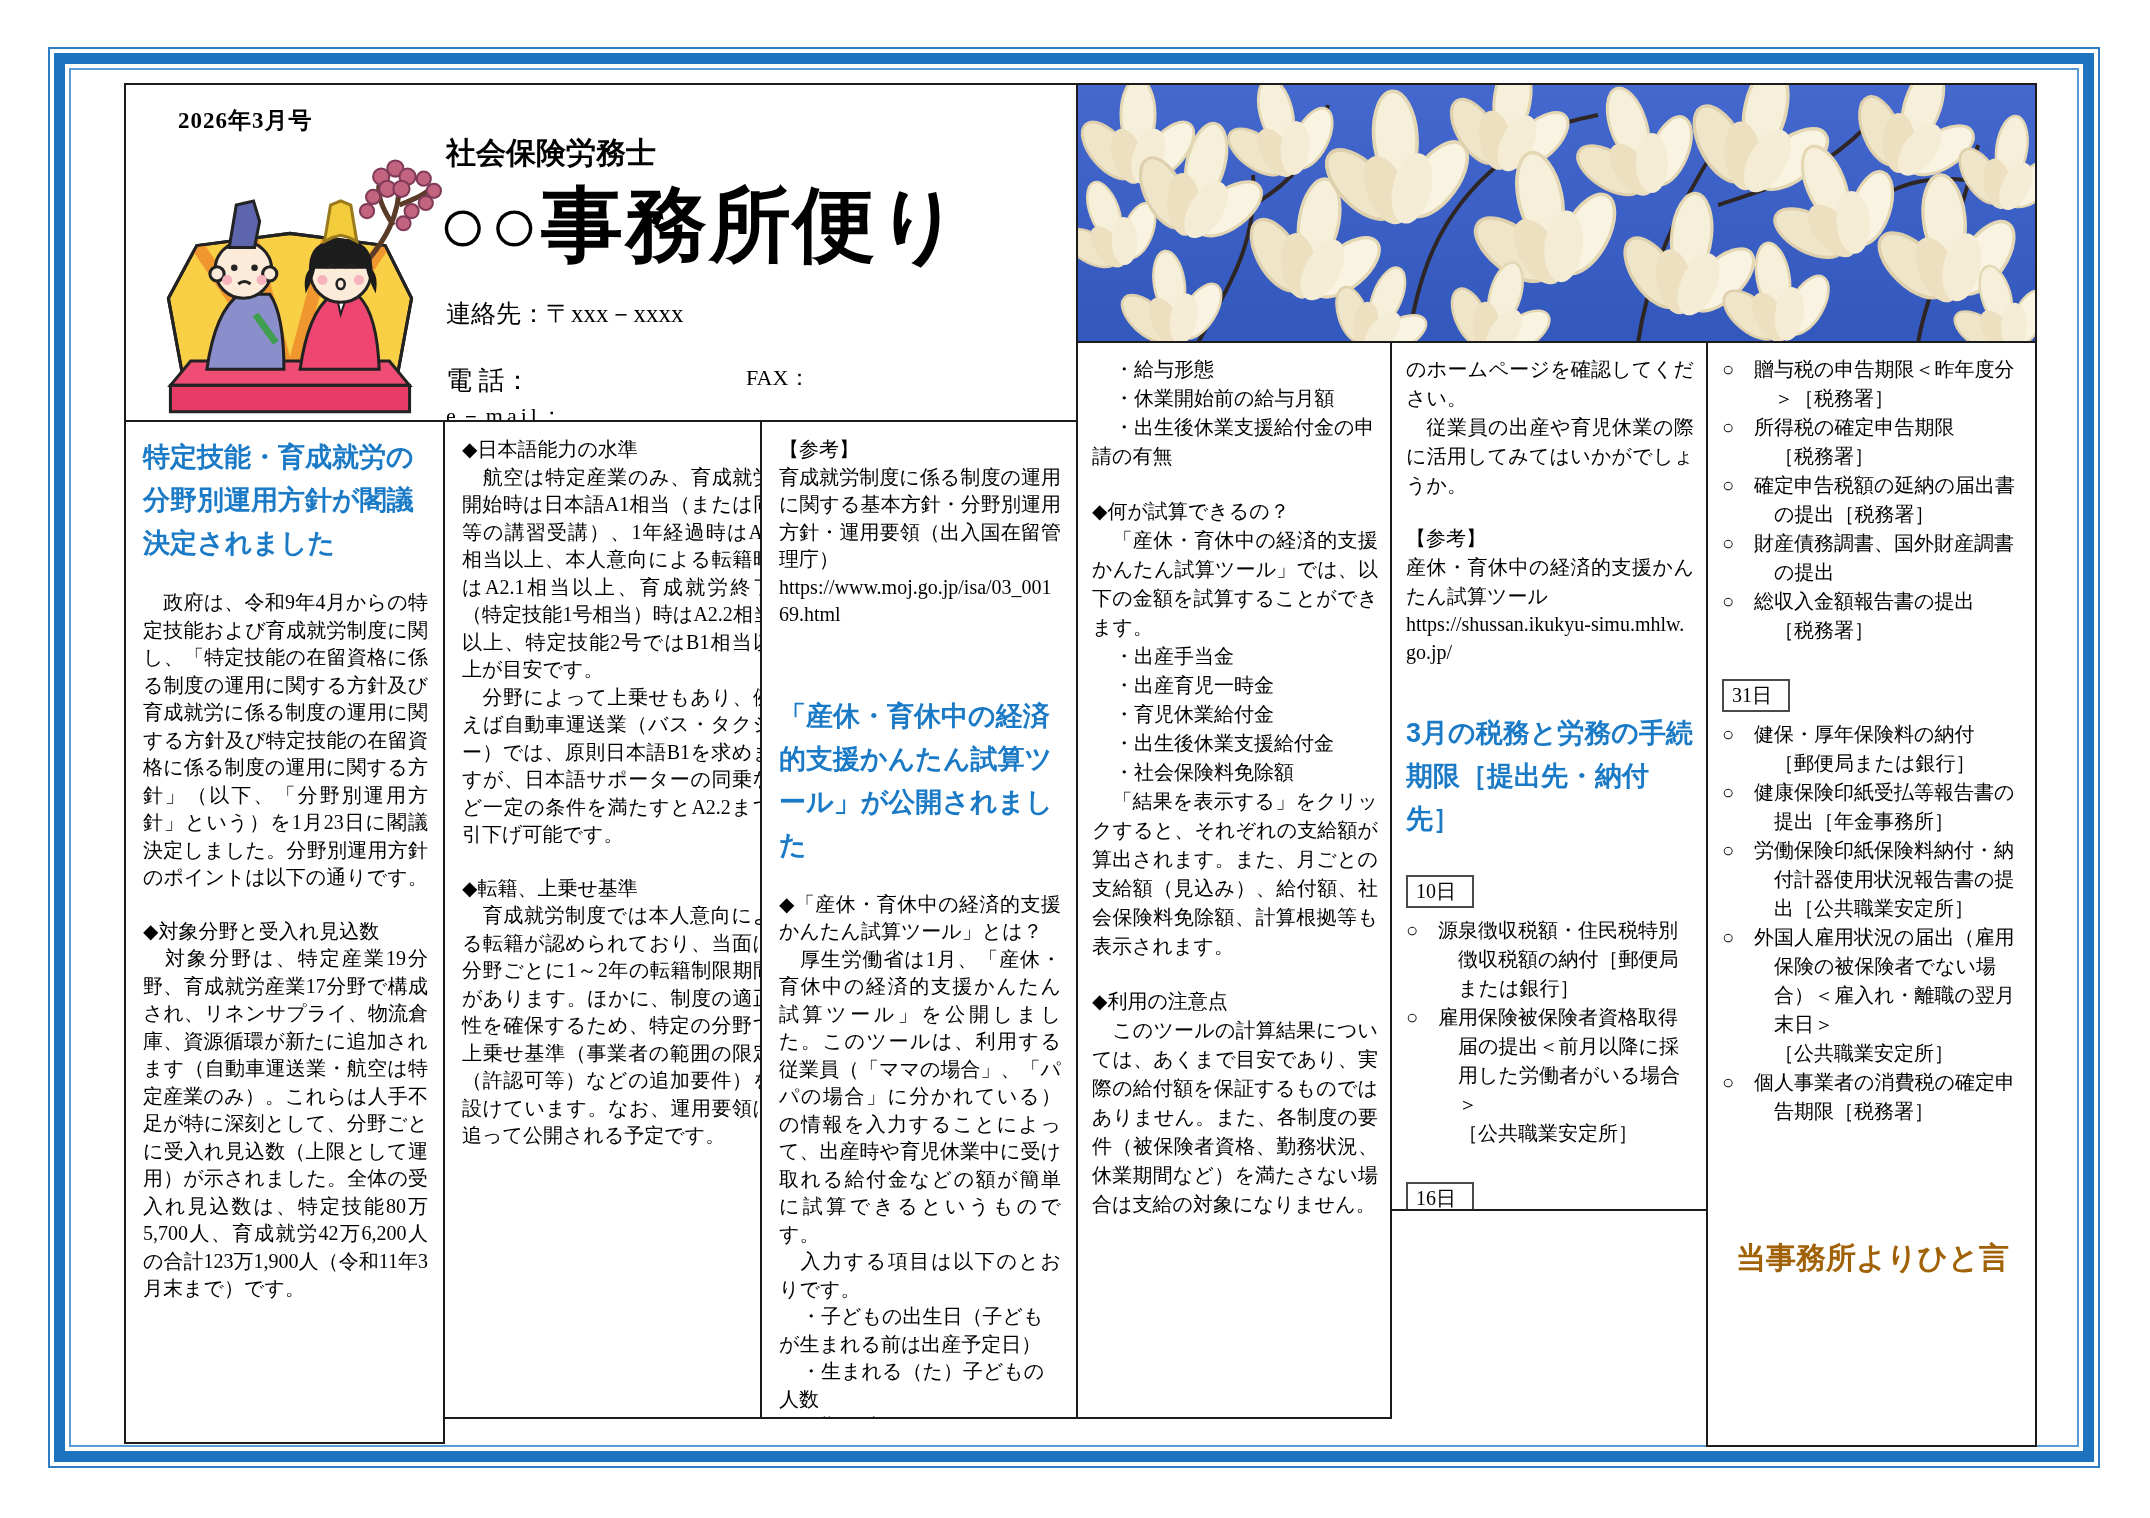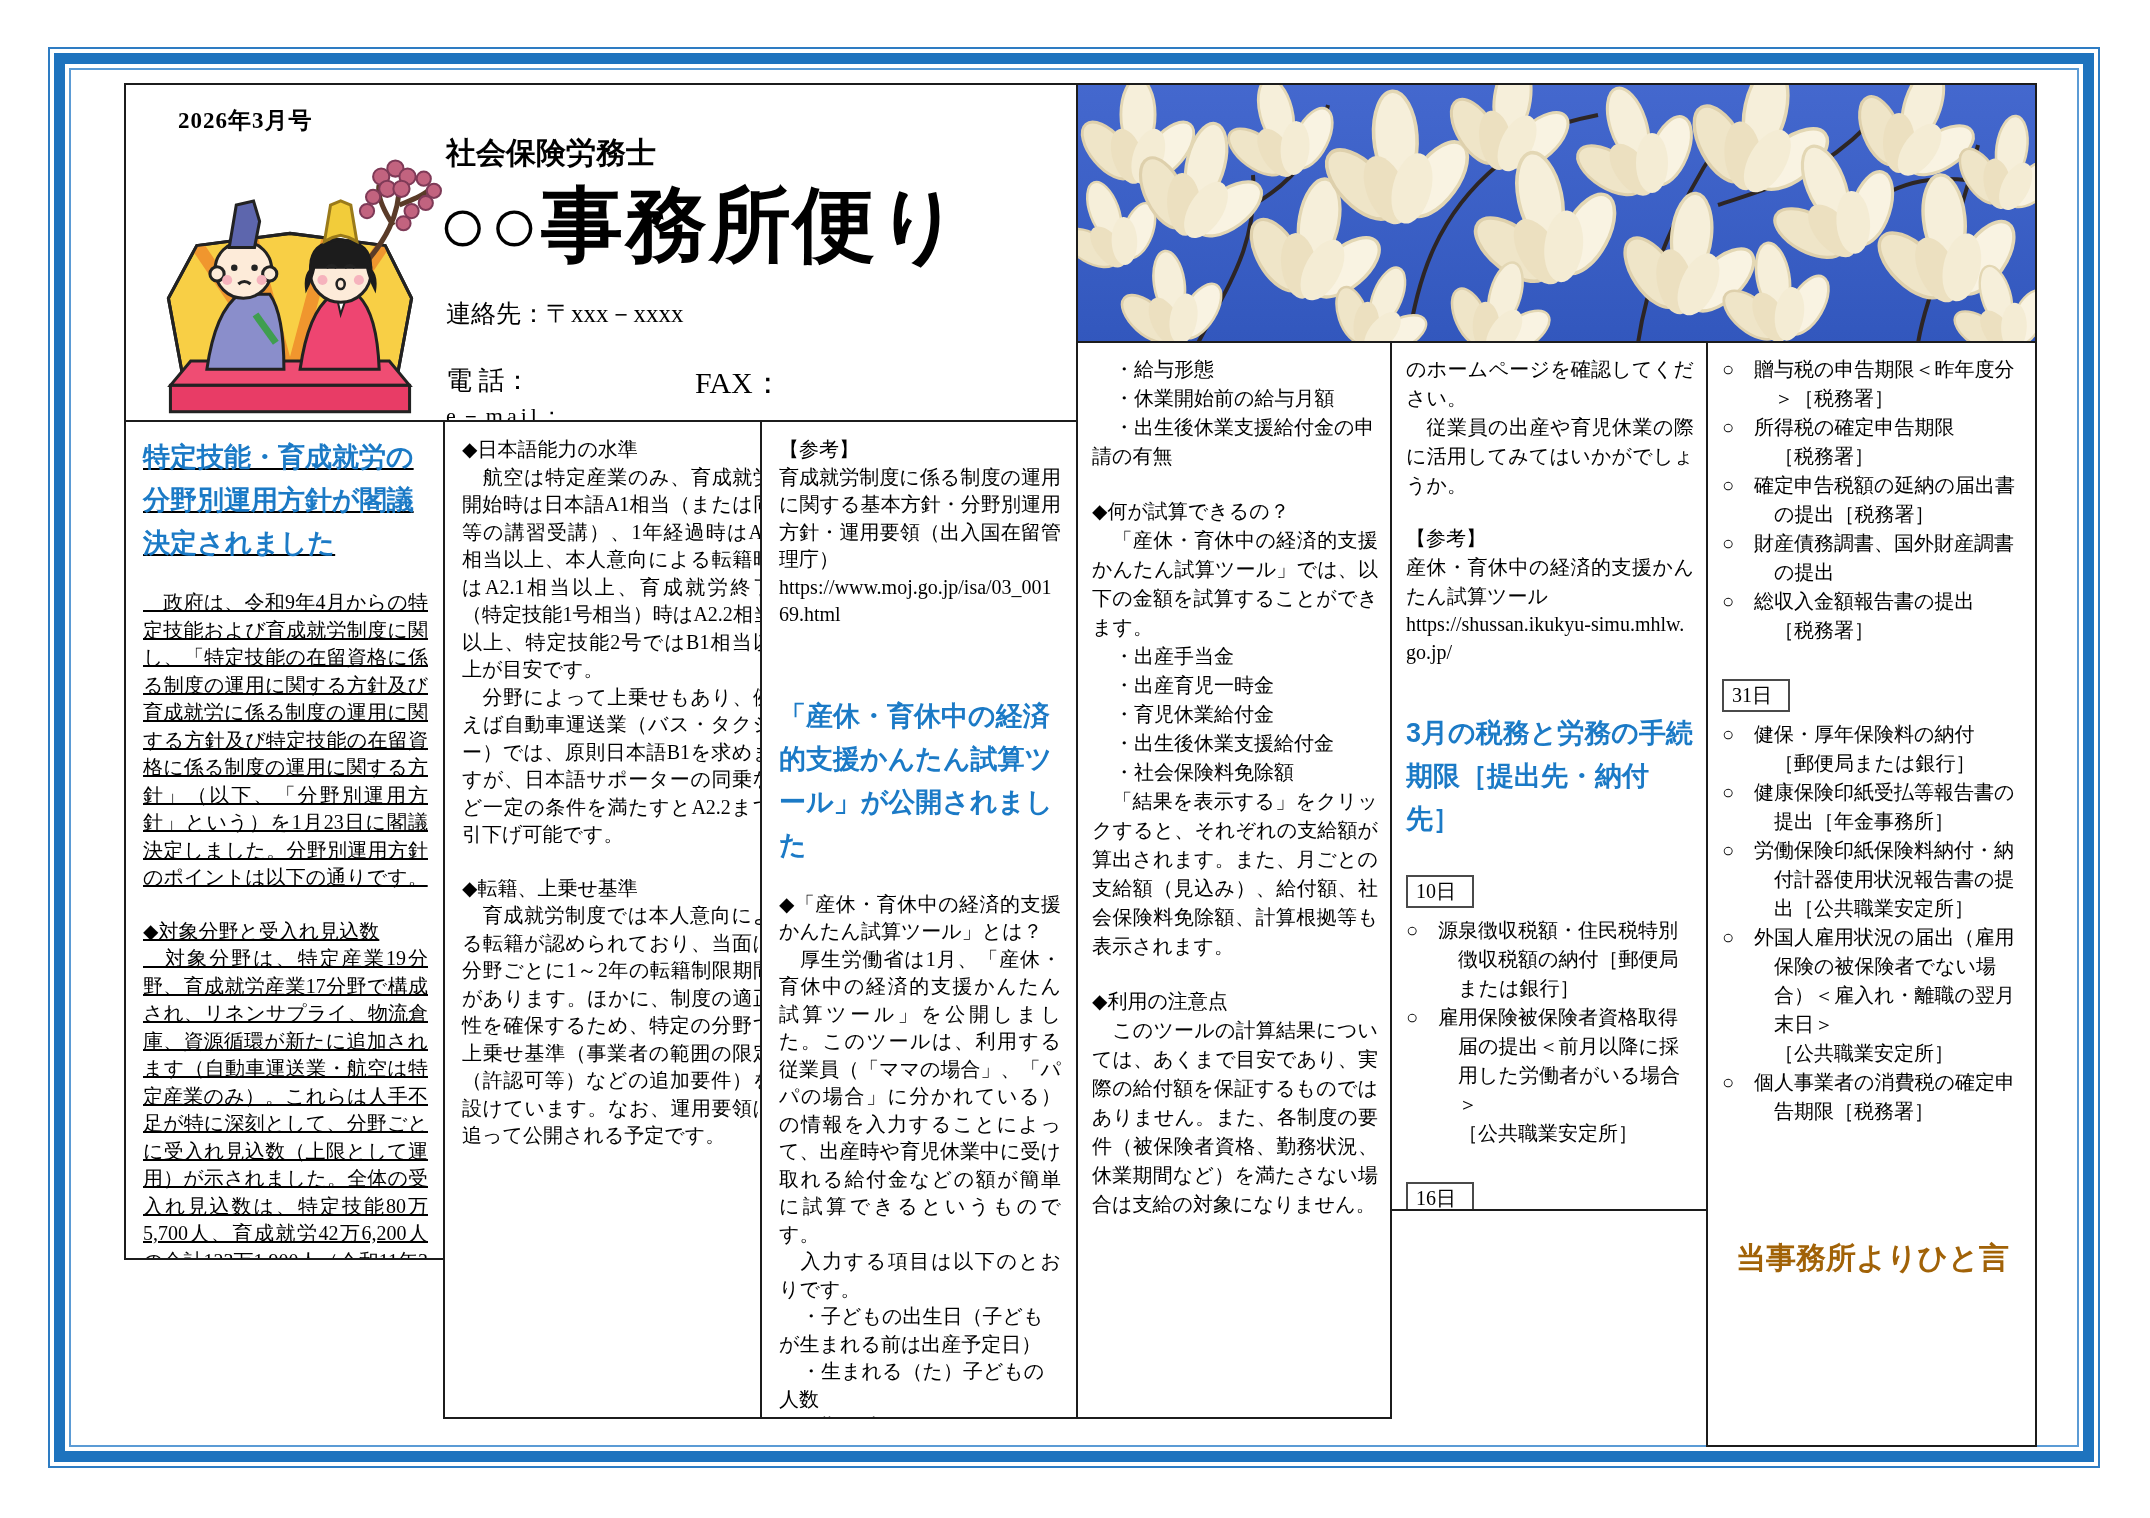--- a/index.html
+++ b/index.html
@@ -10,21 +10,21 @@
   
   .frame-a { position:absolute; left:48px; top:47px; width:2052px; height:1421px;
              border:2px solid #2e7cc3; box-sizing:border-box; pointer-events:none; }
   .frame-b { position:absolute; inset:4px; border:11px solid #1e73be; box-sizing:border-box; }
   .frame-c { position:absolute; inset:4px; border:2px solid #5b9bd5; box-sizing:border-box; }
 
   
   .cell { position:absolute; border:2px solid #1c1c1c; box-sizing:border-box; background:#fff; overflow:hidden; }
   .hdr    { left:124px; top:83px;  width:956px; height:341px;padding-left:39px; }
   .photo  { left:1076px; top:83px; width:961px; height:262px; padding:0; }
-  .c1 { left:124px;  top:420px; width:321px; height:840px;text-decoration:underline; }
+  .c1 { left:124px;  top:420px; width:321px; height:1024px; }
   .c2 { left:443px;  top:420px; width:347px; height:999px; }
   .c3 { left:760px;  top:420px; width:318px; height:999px; }
   .c4 { left:1076px; top:341px; width:316px; height:1078px; }
   .c5 { left:1390px; top:341px; width:318px; height:870px; }
   .c6 { left:1706px; top:341px; width:331px; height:1106px; }
 
   .pad  { padding:14px 15px 0 17px; }
   .pad4 { padding:12px 12px 0 14px; }
 
   .body-txt { font-size:20px; line-height:27.5px; text-align:justify; }
@@ -47,21 +47,21 @@
   .closing { font-family:"Liberation Sans","DejaVu Sans",sans-serif; font-weight:bold;
              color:#a16207; font-size:30px; text-align:center; margin-top:112px; }
 
   
   .issue { position:absolute; left:52px; top:20px; font-size:23px; font-weight:bold; letter-spacing:1px; }
   .subtitle { position:absolute; left:320px; top:48px; font-size:30px; font-weight:bold;
               font-family:"Liberation Sans","DejaVu Sans",sans-serif; }
   .title { position:absolute; left:312px; top:86px; font-size:82px; font-weight:bold; letter-spacing:2px; }
   .contact { position:absolute; left:320px; top:212px; font-size:25px; }
   .phone { position:absolute; left:320px; top:278px; font-size:26px; }
-  .fax   { position:absolute; left:569px; top:278px; font-size:30px; }
+  .fax   { position:absolute; left:620px; top:278px; font-size:22px; }
   .email { position:absolute; left:320px; top:316px; font-size:22px; letter-spacing:4px; }
   .dolls { position:absolute; left:12px; top:58px; width:304px; height:276px; }
 </style>
 </head>
 <body>
 
 <div class="frame-a">
   <div class="frame-b">
       <div class="frame-c"></div>
     </div>

